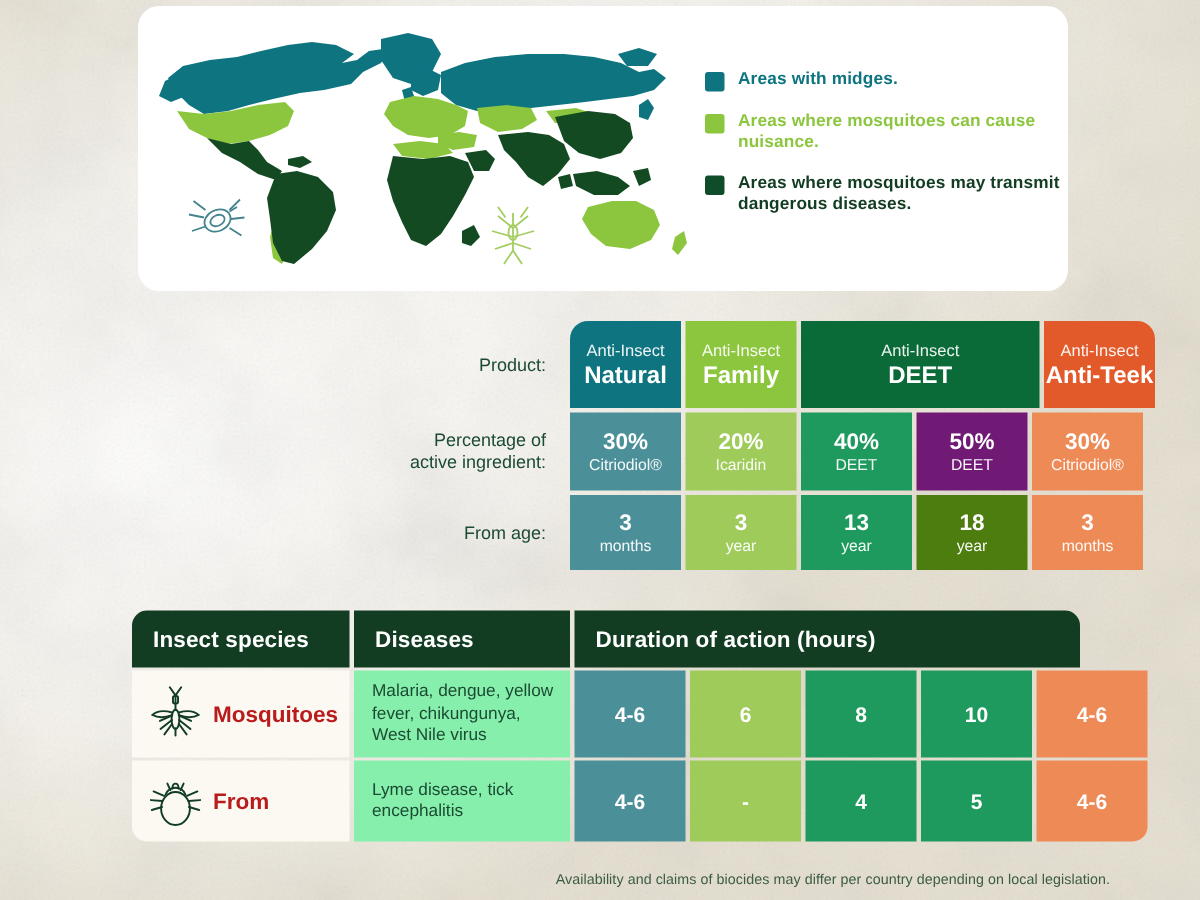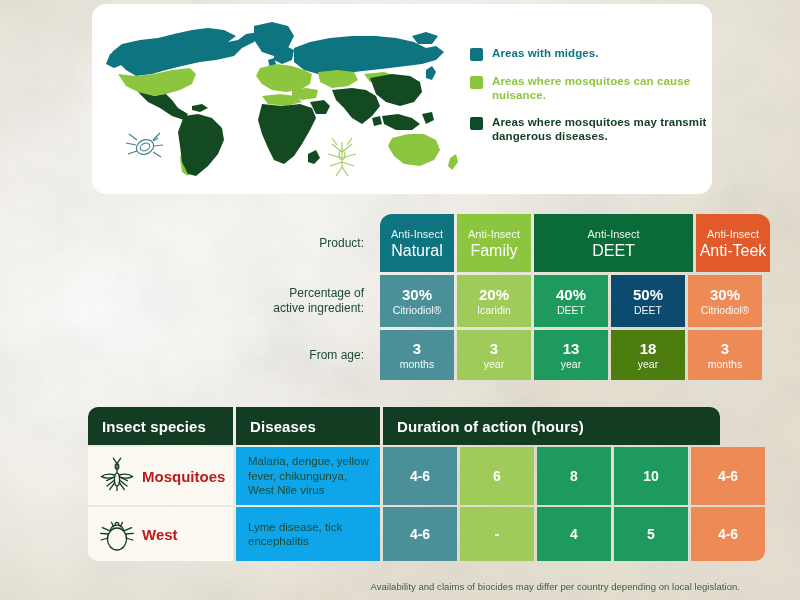--- a/index.html
+++ b/index.html
@@ -121,21 +121,21 @@
     text-align: center;
   }
 
   
   .row-product .spec-cells { height: 58px; }
   .row-product .cell.c-natural { flex: 0 0 74px; border-top-left-radius: 12px; }
   .row-product .cell.c-family  { flex: 0 0 74px; }
   .row-product .cell.c-deet    { flex: 0 0 159px; }
   .row-product .cell.c-teek    { flex: 0 0 74px; border-top-right-radius: 12px; }
   .prod-top { font-size: 11px; font-weight: 400; line-height: 14px; opacity: .92; }
-  .prod-bot { font-size: 16px; font-weight: 400; line-height: 19px; }
+  .prod-bot { font-size: 16px; font-weight: 700; line-height: 19px; }
 
   
   .row-pct .spec-cells { height: 52px; }
   .row-pct .cell { flex: 0 0 74px; }
   .pct-top { font-size: 15px; font-weight: 700; line-height: 18px; }
   .pct-bot { font-size: 10.5px; font-weight: 400; line-height: 13px; opacity: .95; }
 
   
   .row-age { margin-bottom: 0; }
   .row-age .spec-cells { height: 50px; }
@@ -177,21 +177,21 @@
   }
   .td-species {
     flex: 0 0 145px;
     background: #fbf9f2;
     display: flex;
     align-items: center;
     padding-left: 8px;
   }
   .td-disease {
     flex: 0 0 144px;
-    background: #0ea5e9;
+    background: #86efac;
     display: flex;
     align-items: center;
     padding: 0 10px 0 12px;
     color: #1c4b33;
     font-size: 11.5px;
     line-height: 14.5px;
   }
   .species-name {
     color: #b91c1c;
     font-size: 15px;
@@ -399,21 +399,21 @@
           <span class="pct-bot">Citriodiol®</span>
         </div>
         <div class="cell" style="background:#9ecb59">
           <span class="pct-top">20%</span>
           <span class="pct-bot">Icaridin</span>
         </div>
         <div class="cell" style="background:#1f9a5e">
           <span class="pct-top">40%</span>
           <span class="pct-bot">DEET</span>
         </div>
-        <div class="cell" style="background:#0c4a6e">
+        <div class="cell" style="background:#701a75">
           <span class="pct-top">50%</span>
           <span class="pct-bot">DEET</span>
         </div>
         <div class="cell" style="background:#ed8a56">
           <span class="pct-top">30%</span>
           <span class="pct-bot">Citriodiol®</span>
         </div>
       </div>
     </div>
 
@@ -482,21 +482,21 @@
     <div class="tbl-row row-tick">
       <div class="td-species">
         <svg class="bug-icon" width="42" height="42" viewBox="0 0 42 42" fill="none" stroke="#123d22" stroke-width="1.3" stroke-linecap="round">
           <ellipse cx="21" cy="26" rx="9.6" ry="11"></ellipse>
           <path d="M14.4 16.8 C15.6 13.6 18 12.2 21 12.2 C24 12.2 26.4 13.6 27.6 16.8"></path>
           <path d="M19 12.6 C19 10.4 20 9.4 21 9.4 C22 9.4 23 10.4 23 12.6"></path>
           <path d="M13.4 17.6 L6.4 14.6 M12.2 21 L4.6 20.4 M12 25 L5.2 27"></path>
           <path d="M28.6 17.6 L35.6 14.6 M29.8 21 L37.4 20.4 M30 25 L36.8 27"></path>
           <path d="M17.6 13.8 L15.6 9.4 M24.4 13.8 L26.4 9.4"></path>
         </svg>
-        <span class="species-name">West</span>
+        <span class="species-name">From</span>
       </div>
       <div class="td-disease">Lyme disease, tick encephalitis</div>
       <div class="dur-cells">
         <div class="dur d-natural" style="background:#4b9099">4-6</div>
         <div class="dur d-family" style="background:#9ecb59">-</div>
         <div class="dur d-deet40" style="background:#1f9a5e">4</div>
         <div class="dur d-deet50" style="background:#1f9a5e">5</div>
         <div class="dur d-teek" style="background:#ed8a56">4-6</div>
       </div>
     </div>

